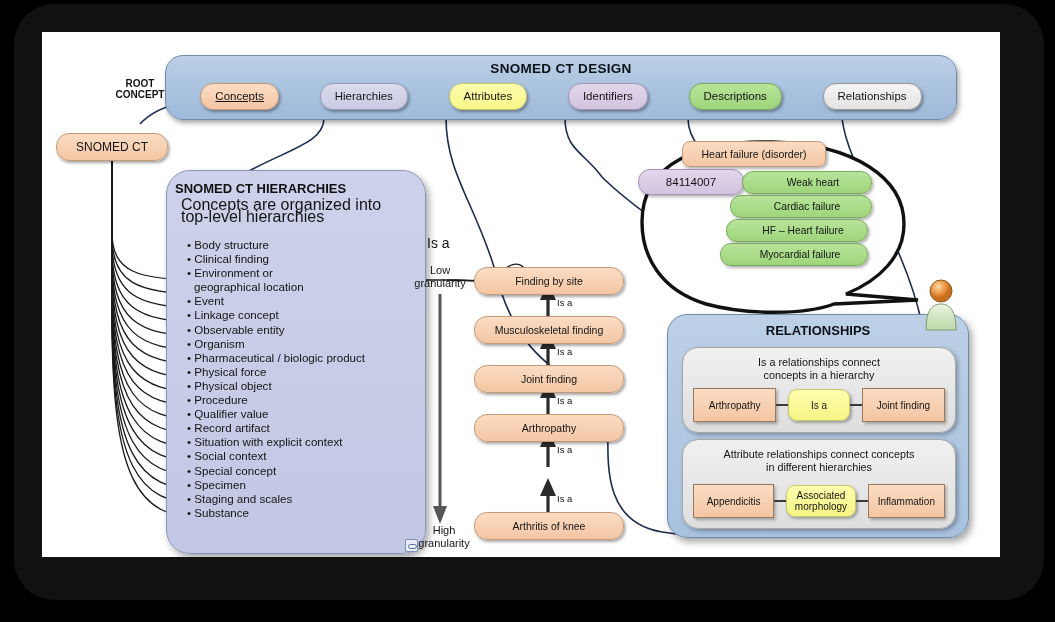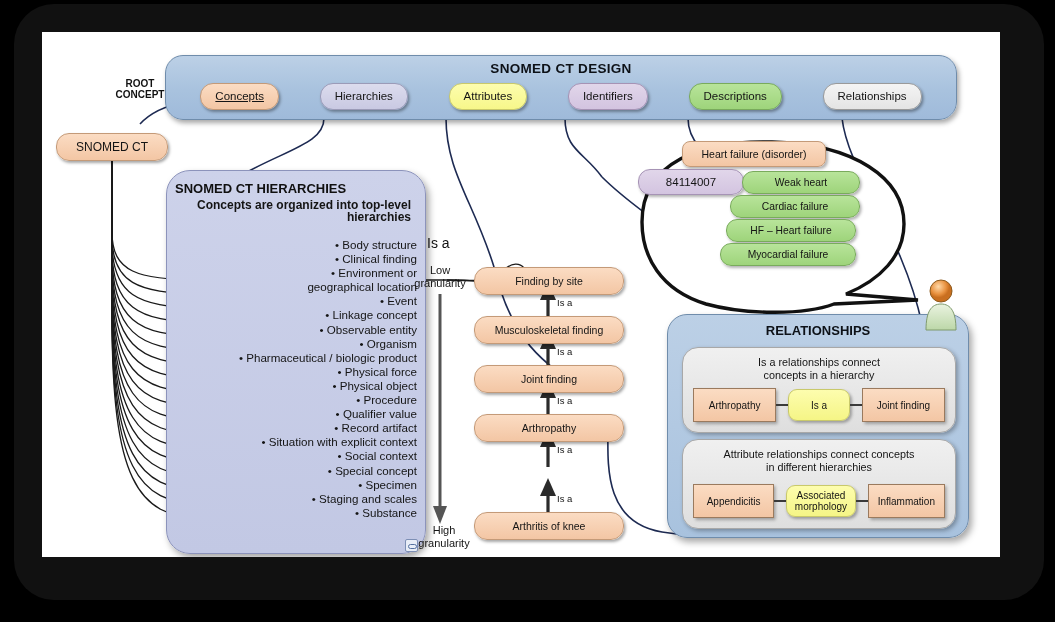--- a/index.html
+++ b/index.html
@@ -40,23 +40,23 @@
      border-radius:13px;text-align:center;font-size:12px;color:#141414;
      background:linear-gradient(180deg,#fbdcc3,#f3c6a4);border:1px solid #c49a78;
      box-shadow:1.5px 2px 3px rgba(0,0,0,.35);}
 
   
   #hierpanel{left:124px;top:138px;width:258px;height:382px;border-radius:24px;
      background:linear-gradient(180deg,#cdd2ea,#c2c8e4);border:1px solid #8c93bb;
      box-shadow:3px 4px 7px rgba(0,0,0,.35);}
   #hiertitle{position:absolute;left:8px;right:8px;top:10px;text-align:left;
      font-size:13px;font-weight:bold;color:#101010;}
-  #hiersub{position:absolute;left:14px;right:14px;top:28px;text-align:right;
-     font-size:12px;line-height:12px;color:#141414;font-weight:bold;}
-  #hierlist{position:absolute;left:20px;top:67px;right:8px;text-align:right;}
+  #hiersub{position:absolute;left:14px;right:14px;top:28px;text-align:left;
+     font-size:16px;line-height:12px;color:#141414;}
+  #hierlist{position:absolute;left:20px;top:67px;right:8px;}
   #hierlist div{font-size:11.6px;line-height:14.1px;color:#141414;white-space:nowrap;}
   #hierlist div.cont{padding-left:7px;}
 
   
   .chain{width:148px;height:26px;line-height:26px;border-radius:13px;
      text-align:center;font-size:10.5px;color:#141414;
      background:linear-gradient(180deg,#fbdcc3,#f3c6a4);border:1px solid #c49a78;
      box-shadow:1.5px 2px 3px rgba(0,0,0,.35);}
   .isalbl{font-size:9.5px;color:#141414;}
   #isabig{left:385px;top:203px;font-size:14px;color:#111;}
@@ -74,21 +74,21 @@
      border-radius:8px;text-align:center;font-size:10.5px;color:#141414;
      background:linear-gradient(180deg,#fbdcc3,#f3c6a4);border:1px solid #c49a78;
      box-shadow:1.5px 2px 3px rgba(0,0,0,.3);z-index:6;}
   #idnode{left:596px;top:137px;width:104px;height:24px;line-height:24px;
      border-radius:12px;text-align:center;font-size:11.5px;color:#141414;
      background:linear-gradient(180deg,#e1d6ea,#d3c4e0);border:1px solid #a693b5;
      box-shadow:1.5px 2px 3px rgba(0,0,0,.3);z-index:6;}
   .syn{height:21px;line-height:21px;border-radius:11px;text-align:center;
      font-size:10.3px;color:#141414;
      background:linear-gradient(180deg,#b8e49a,#9ed47b);border:1px solid #79ab5c;
-     box-shadow:1.5px 2px 3px rgba(0,0,0,.3);z-index:6;}
+     box-shadow:1.5px 2px 3px rgba(0,0,0,.3);z-index:6;padding-left:12px;}
 
   
   #person{left:876px;top:246px;width:46px;height:54px;z-index:7;}
 
   
   #relpanel{left:625px;top:282px;width:300px;height:222px;border-radius:20px;
      background:linear-gradient(180deg,#bcd0e6,#a8c2de);border:1px solid #6f8cab;
      box-shadow:3px 4px 7px rgba(0,0,0,.35);}
   #reltitle{position:absolute;left:0;right:0;top:8px;text-align:center;
      font-size:13px;font-weight:bold;color:#0d1117;}

